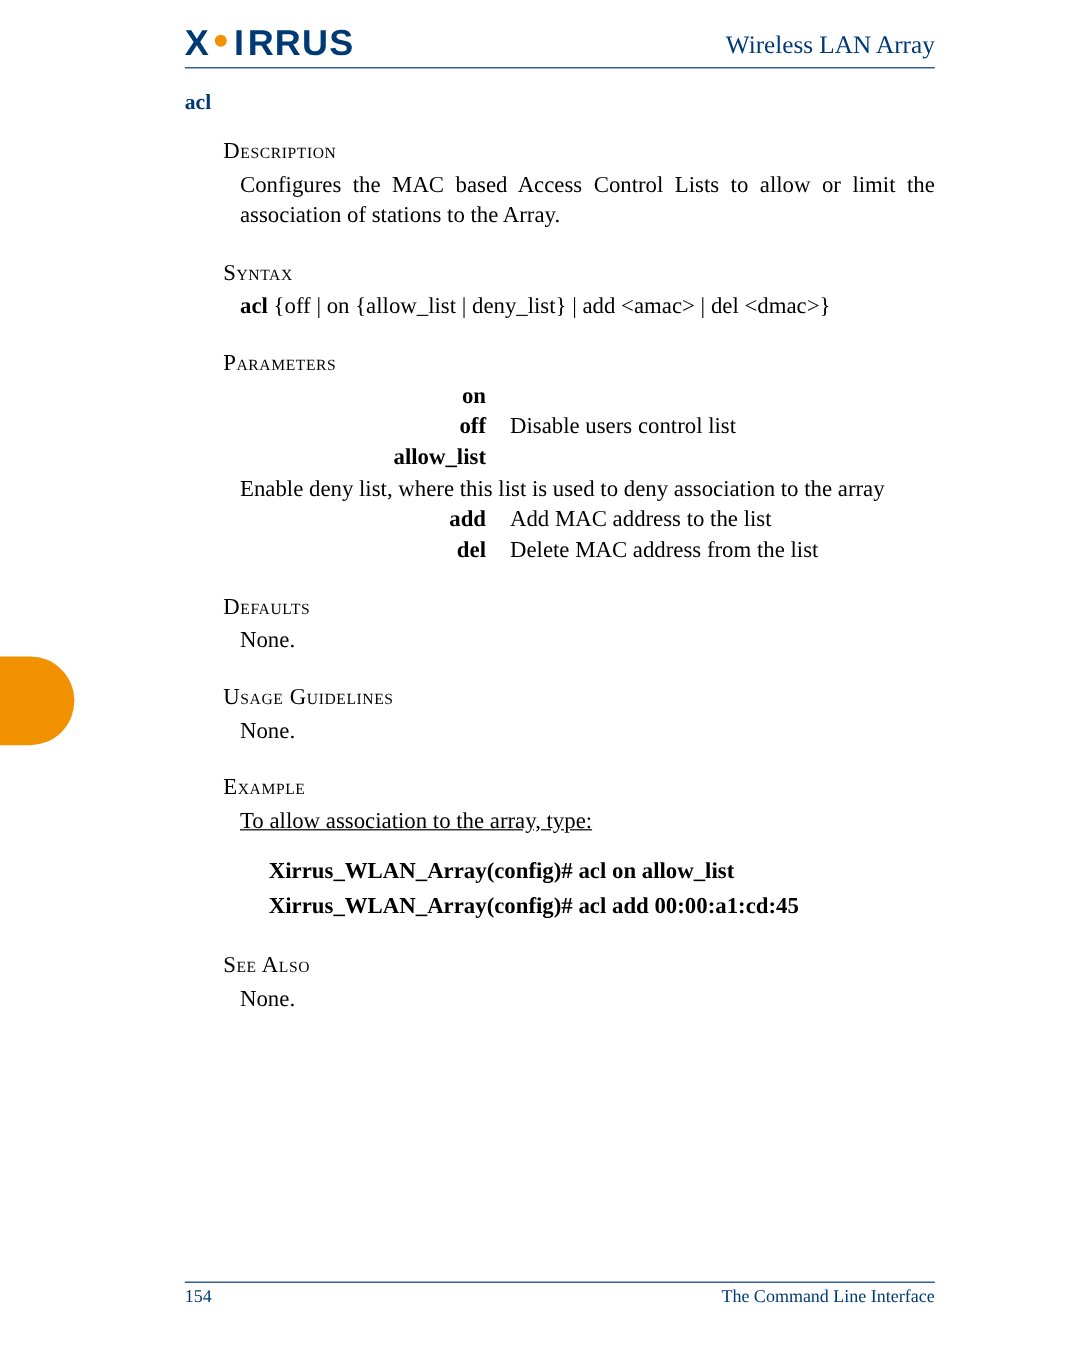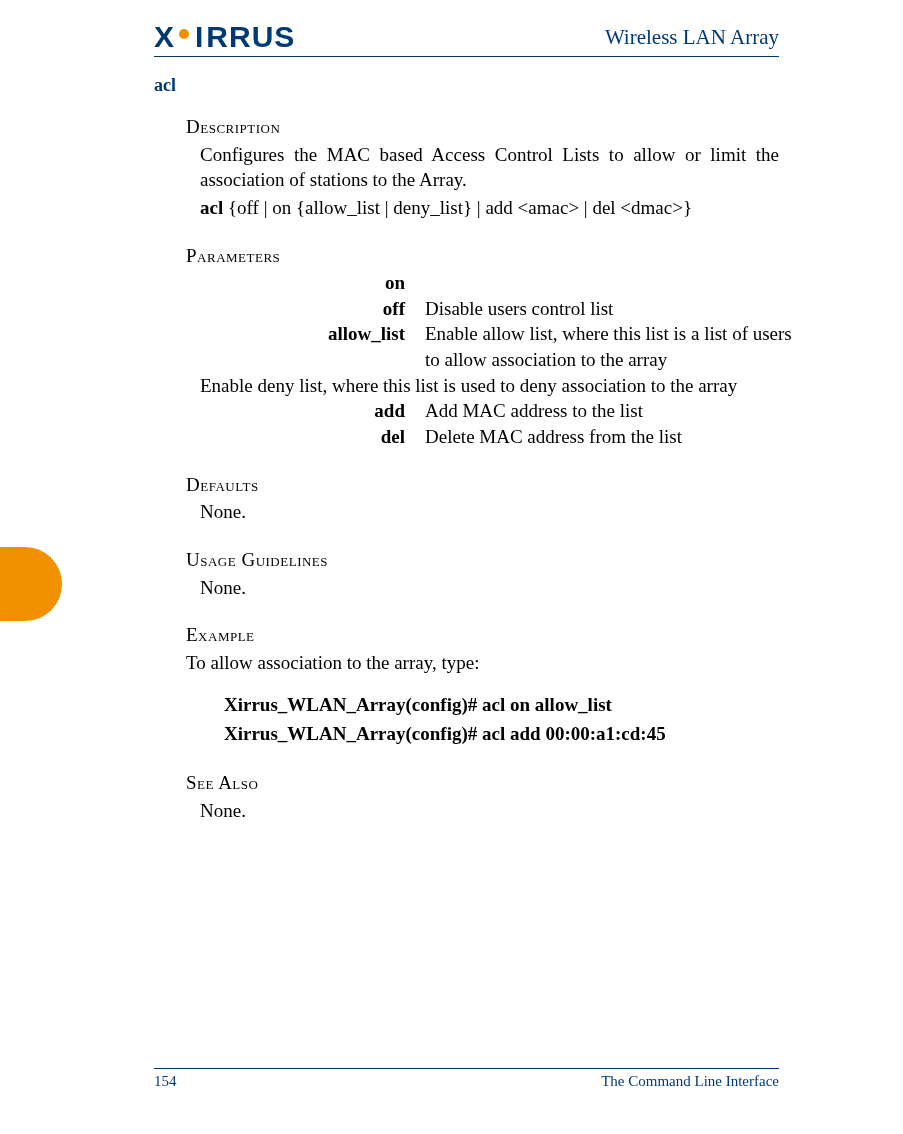--- a/index.html
+++ b/index.html
@@ -88,22 +88,23 @@
       text-align: right;
       font-weight: bold;
       padding-right: 20px;
       flex-shrink: 0;
     }
     .param-desc {
       flex: 1;
       text-align: left;
     }
     .example-intro {
-      margin-left: 0;
-      margin-top: 2px;
+      margin-left: 14px;
+      margin-top: 2px;
+      text-decoration: underline;
     }
     .example-lines {
       margin-left: 38px;
       margin-top: 14px;
       font-weight: bold;
       line-height: 1.55;
     }
     .footer {
       position: absolute;
       left: 154px;
@@ -144,36 +145,36 @@
     <div class="product-name">Wireless LAN Array</div>
   </div>
 
   <div class="command-name">acl</div>
 
   <div class="content">
 
     <div class="sect-head">Description</div>
     <div class="body-text justify">Configures the MAC based Access Control Lists to allow or limit the association of stations to the Array.</div>
 
+    <div class="sect-head" style="margin-top:22px">Syntax</div>
     <div class="syntax-line">
       <span class="kw">acl</span><span> {off | on {allow_list | deny_list} | add &lt;amac&gt; | del &lt;dmac&gt;}</span>
     </div>
 
     <div class="sect-head" style="margin-top:22px">Parameters</div>
     <div class="param-table">
       <div class="param-row">
         <div class="param-name">on</div>
       </div>
       <div class="param-row">
         <div class="param-name">off</div>
         <div class="param-desc">Disable users control list</div>
       </div>
       <div class="param-row">
         <div class="param-name">allow_list</div>
-        <div class="param-desc">Enable allow list, where this list is a list of users to allow association to the array</div>
       </div>
       <div class="param-row">
         <div class="param-desc">Enable deny list, where this list is used to deny association to the array</div>
       </div>
       <div class="param-row">
         <div class="param-name">add</div>
         <div class="param-desc">Add MAC address to the list</div>
       </div>
       <div class="param-row">
         <div class="param-name">del</div>

